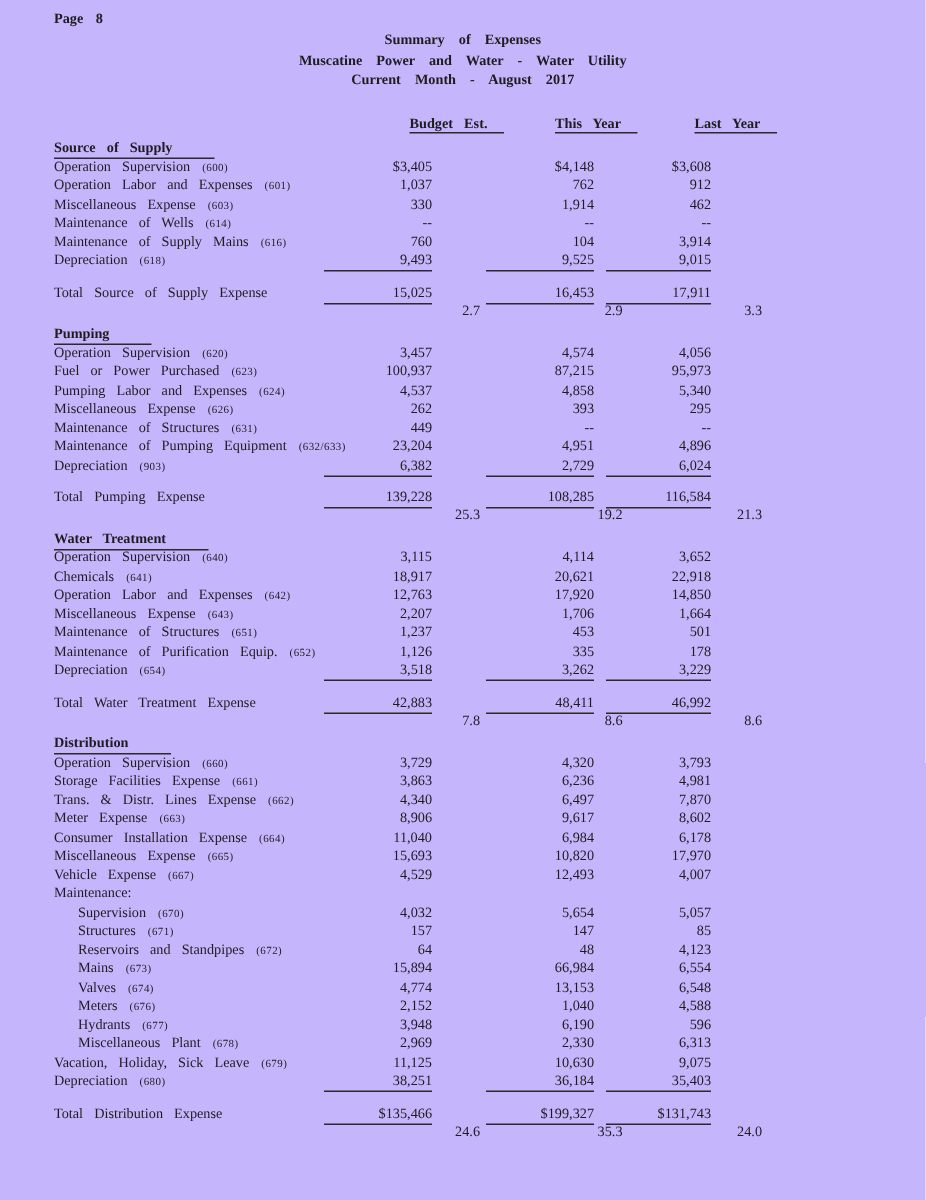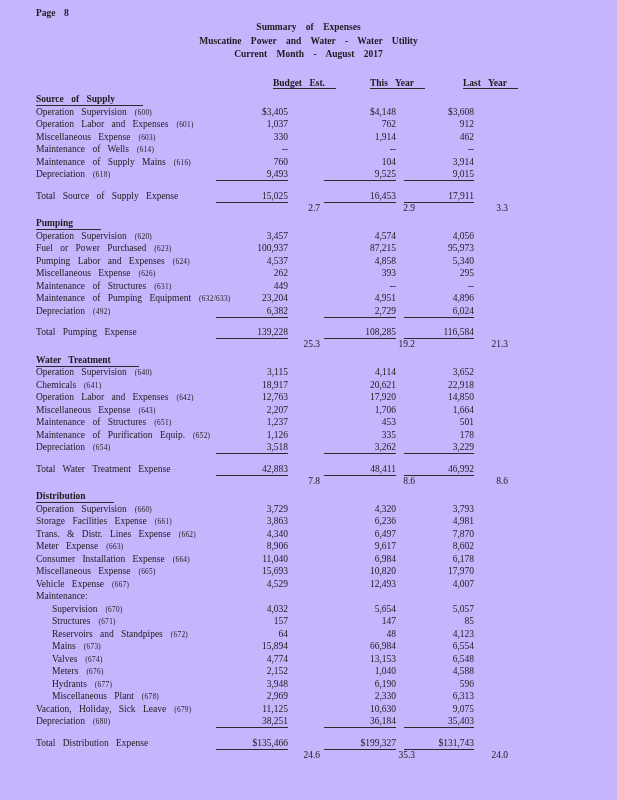--- a/index.html
+++ b/index.html
@@ -191,21 +191,21 @@
     <span class="label">
       <span class="lbl-text">Maintenance of Pumping Equipment</span><span class="acct">(632/633)</span>
     </span>
     <span class="amt amt-budget">23,204</span>
     <span class="amt amt-this">4,951</span>
     <span class="amt amt-last">4,896</span>
   </div>
 
   <div class="row rule">
     <span class="label">
-      <span class="lbl-text">Depreciation</span><span class="acct">(492)</span>
+      <span class="lbl-text">Depreciation</span><span class="acct">(903)</span>
     </span>
     <span class="amt amt-budget">6,382</span>
     <span class="amt amt-this">2,729</span>
     <span class="amt amt-last">6,024</span>
   </div>
 </div>
     <div class="row total-row">
       <span class="label t-label">Total Pumping Expense</span>
       <span class="amt amt-budget t-budget">139,228</span>
       <span class="pct pct-budget t-budget-pct">25.3</span>

